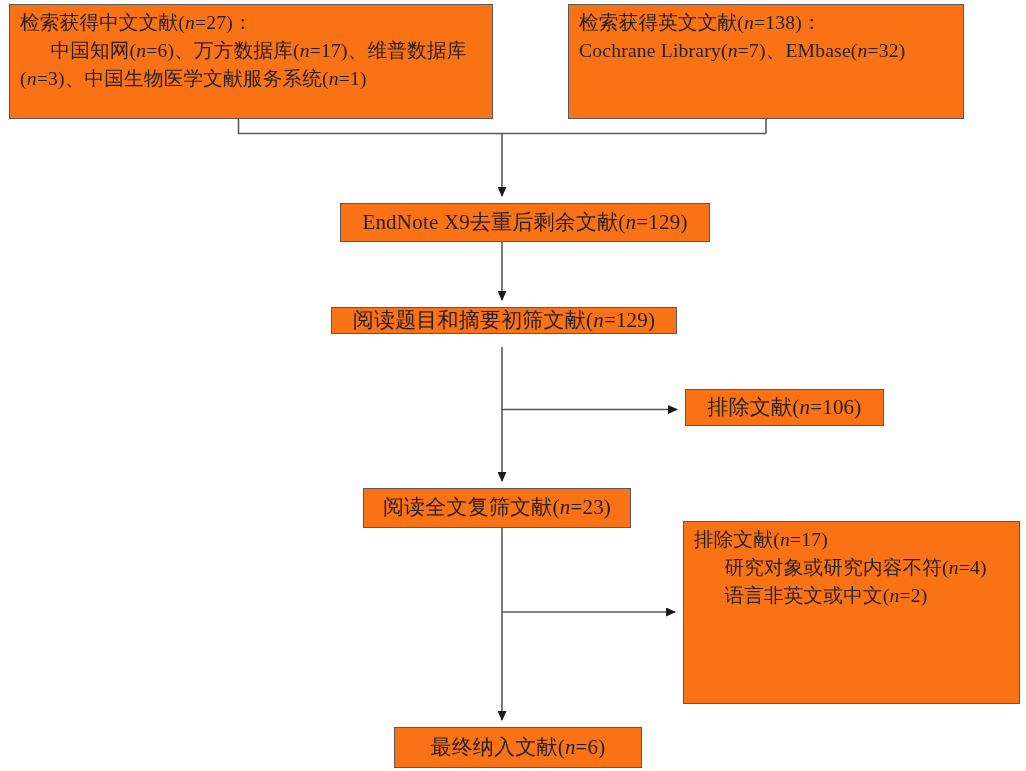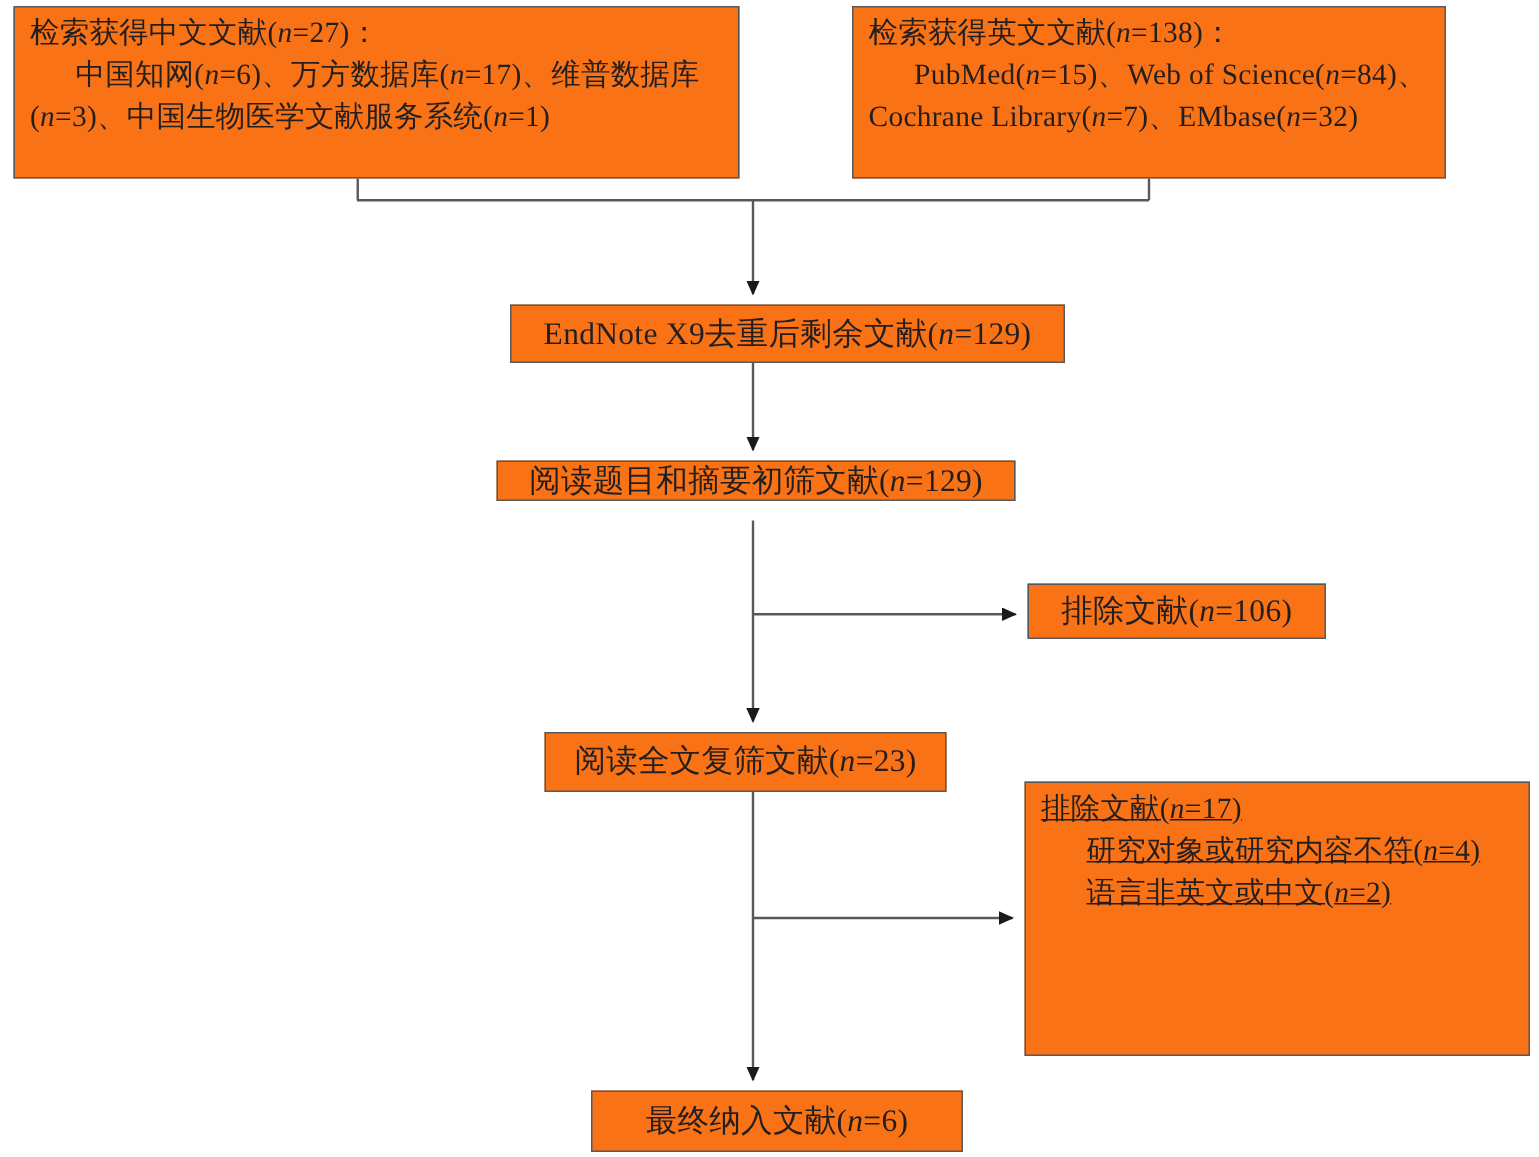--- a/index.html
+++ b/index.html
@@ -66,21 +66,21 @@
     font-family: "Liberation Serif", "DejaVu Serif", serif;
   }
 
   
   #box-cn      { left: 9px;   top: 4px;   width: 484px; height: 115px; }
   #box-en      { left: 568px; top: 4px;   width: 396px; height: 115px; }
   #box-dedup   { left: 340px; top: 203px; width: 370px; height: 39px; }
   #box-screen1 { left: 331px; top: 307px; width: 346px; height: 27px; }
   #box-excl1   { left: 685px; top: 389px; width: 199px; height: 37px; }
   #box-screen2 { left: 363px; top: 488px; width: 268px; height: 40px; }
-  #box-excl2   { left: 683px; top: 521px; width: 337px; height: 183px; text-decoration: underline; }
+  #box-excl2   { left: 683px; top: 521px; width: 337px; height: 183px; }
   #box-final   { left: 394px; top: 727px; width: 248px; height: 41px; }
 </style>
 </head>
 <body>
 
 <div id="flow">
 
   <svg class="svg-layer" viewBox="0 0 1026 771" width="1026" height="771">
     <defs>
       <marker id="arrowhead" markerWidth="10" markerHeight="9" refX="9" refY="4.5" orient="auto" markerUnits="userSpaceOnUse">
@@ -107,21 +107,20 @@
   </svg>
 
   <div class="node multi" id="box-cn">
     <div class="line">检索获得中文文献(<i class="ital">n</i>=27)：</div>
     <div class="line indent">中国知网(<i class="ital">n</i>=6)、万方数据库(<i class="ital">n</i>=17)、维普数据库</div>
     <div class="line">(<i class="ital">n</i>=3)、中国生物医学文献服务系统(<i class="ital">n</i>=1)</div>
   </div>
 
   <div class="node multi" id="box-en">
     <div class="line">检索获得英文文献(<i class="ital">n</i>=138)：</div>
-    <div class="line indent">PubMed(<i class="ital">n</i>=15)、Web of Science(<i class="ital">n</i>=84)、</div>
     <div class="line">Cochrane Library(<i class="ital">n</i>=7)、EMbase(<i class="ital">n</i>=32)</div>
   </div>
 
   <div class="node one-line" id="box-dedup">
     <div class="line">EndNote X9去重后剩余文献(<i class="ital">n</i>=129)</div>
   </div>
 
   <div class="node one-line" id="box-screen1">
     <div class="line">阅读题目和摘要初筛文献(<i class="ital">n</i>=129)</div>
   </div>

